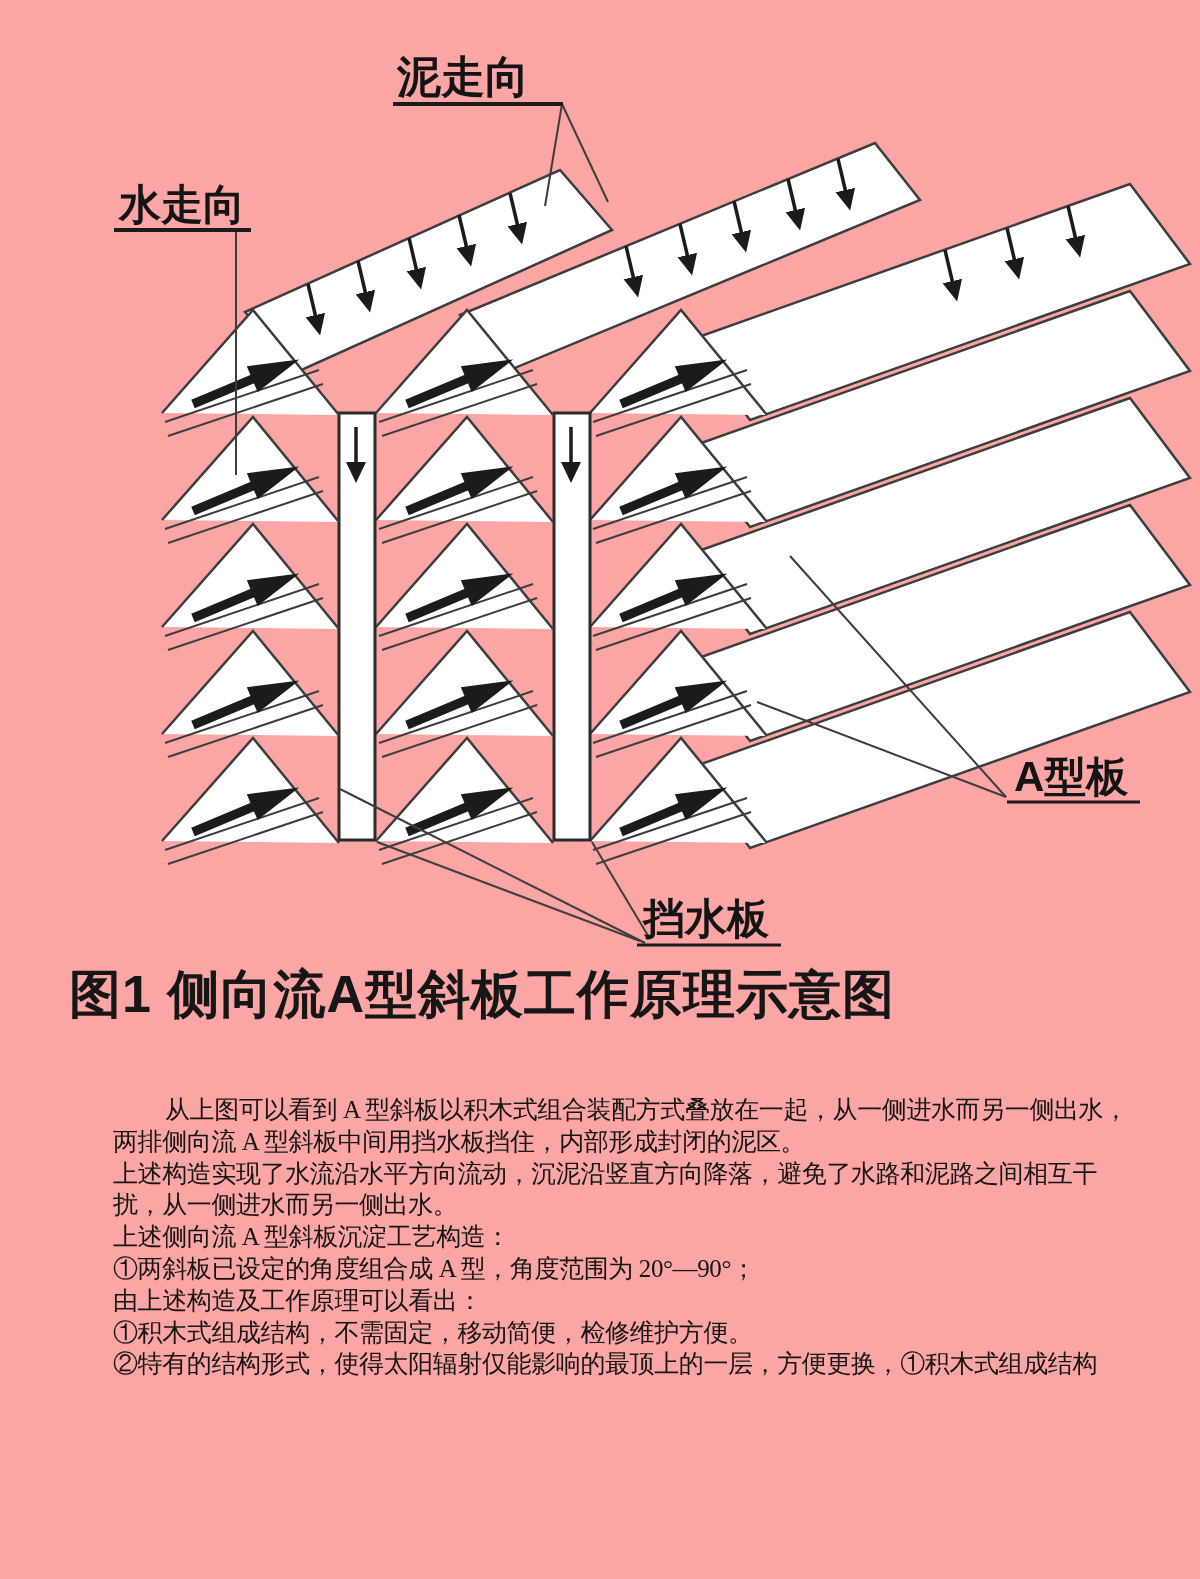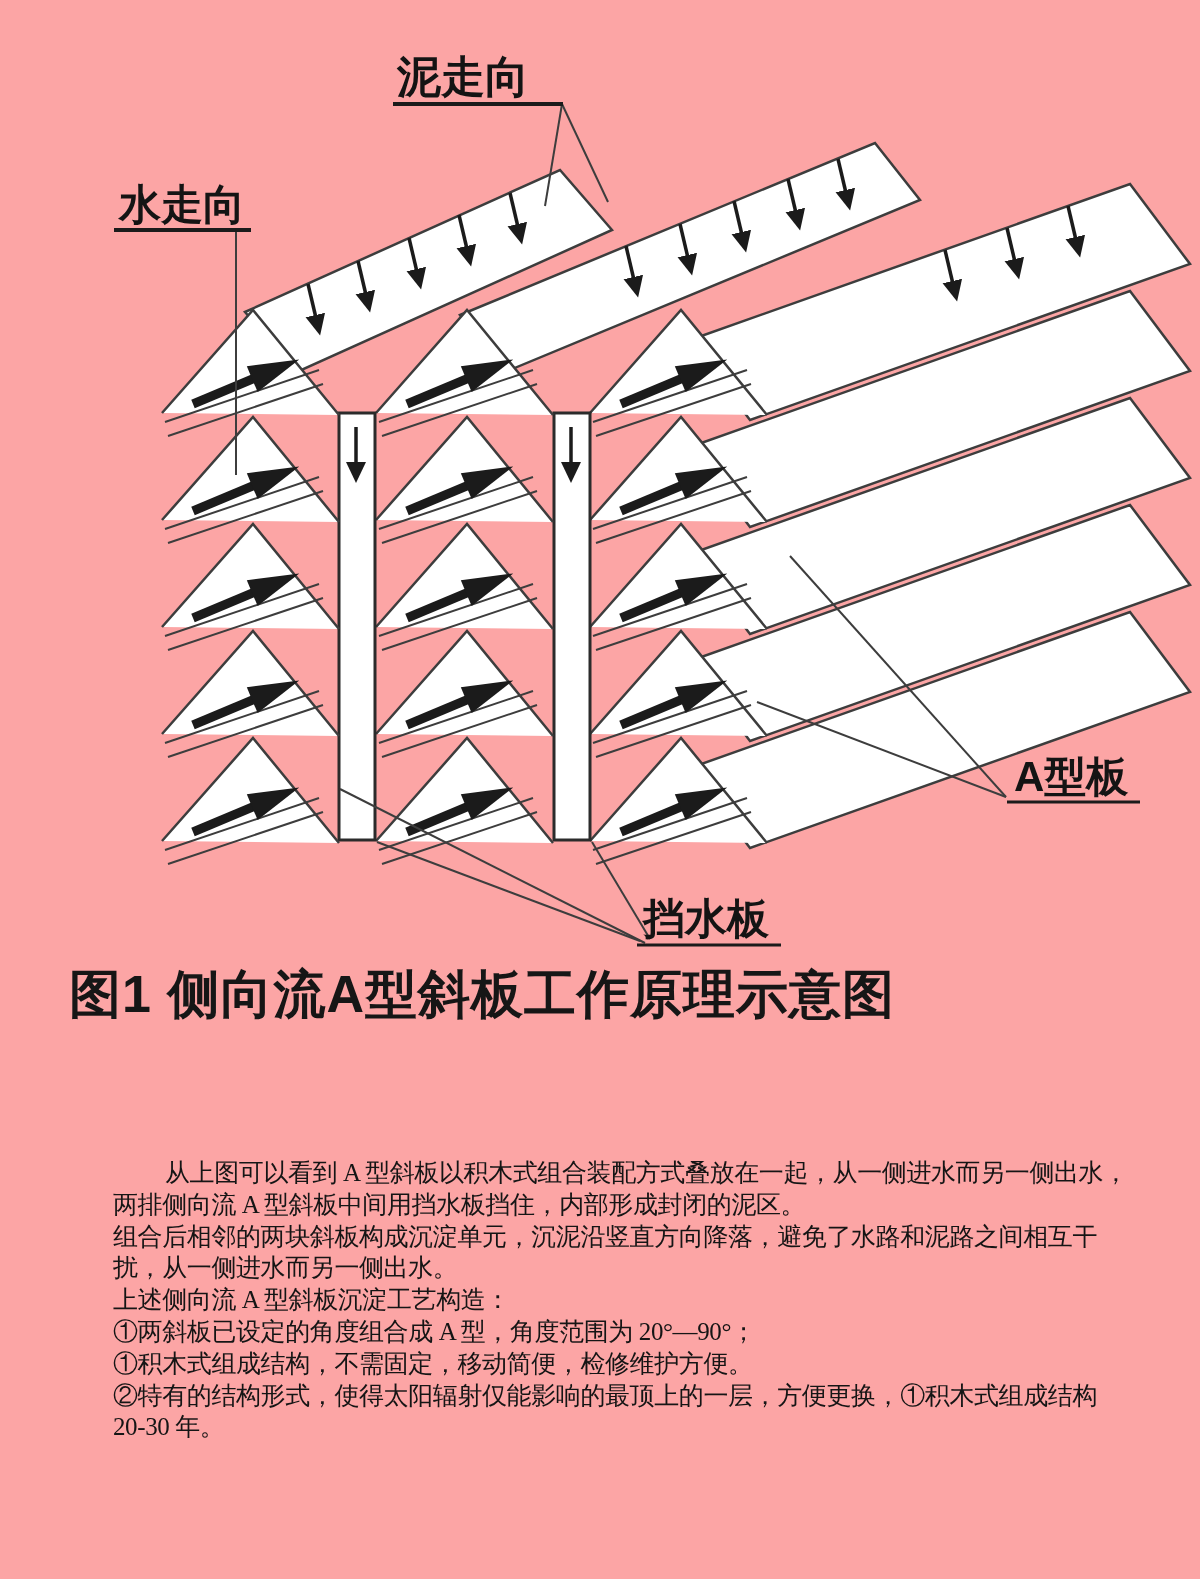--- a/index.html
+++ b/index.html
@@ -12,21 +12,21 @@
   svg text{
     font-family:"Liberation Sans","DejaVu Sans",sans-serif;
     font-weight:700;fill:#141414;
   }
   .caption{
     position:absolute;left:0;top:960px;width:964px;text-align:center;
     font-size:52px;font-weight:700;color:#161616;letter-spacing:1px;
     font-family:"Liberation Sans","DejaVu Sans",sans-serif;white-space:nowrap;
   }
   .body-text{
-    position:absolute;left:113px;top:1157px;width:1000px;color:#151515;
+    position:absolute;left:113px;top:1094px;width:1000px;color:#151515;
     font-family:"Liberation Serif","DejaVu Serif",serif;
     font-size:25px;line-height:31.8px;letter-spacing:-0.4px;
   }
   .ln{white-space:nowrap;}
   .ln.indent{padding-left:52px;}
 </style>
 </head>
 <body>
 
 <div class="page">
@@ -147,22 +147,22 @@
       <text x="643" y="933" font-size="42">挡水板</text>
       <line x1="637" y1="945" x2="781" y2="945" stroke="#1b1b1b" stroke-width="3"></line>
     </g>
   </svg>
 
   <div class="caption">图1 侧向流A型斜板工作原理示意图</div>
 
   <div class="body-text">
     <div class="ln indent">从上图可以看到 A 型斜板以积木式组合装配方式叠放在一起，从一侧进水而另一侧出水，</div>
     <div class="ln">两排侧向流 A 型斜板中间用挡水板挡住，内部形成封闭的泥区。</div>
-    <div class="ln">组合后相邻的两块斜板构成沉淀单元，沉泥沿竖直方向降落，避免了水路和泥路之间相互干</div>
+    <div class="ln">上述构造实现了水流沿水平方向流动，沉泥沿竖直方向降落，避免了水路和泥路之间相互干</div>
     <div class="ln">扰，从一侧进水而另一侧出水。</div>
     <div class="ln">上述侧向流 A 型斜板沉淀工艺构造：</div>
     <div class="ln">①两斜板已设定的角度组合成 A 型，角度范围为 20°—90°；</div>
+    <div class="ln">由上述构造及工作原理可以看出：</div>
     <div class="ln">①积木式组成结构，不需固定，移动简便，检修维护方便。</div>
     <div class="ln">②特有的结构形式，使得太阳辐射仅能影响的最顶上的一层，方便更换，①积木式组成结构</div>
-    <div class="ln">20-30 年。</div>
   </div>
 
 </div>
 
 </body></html>

